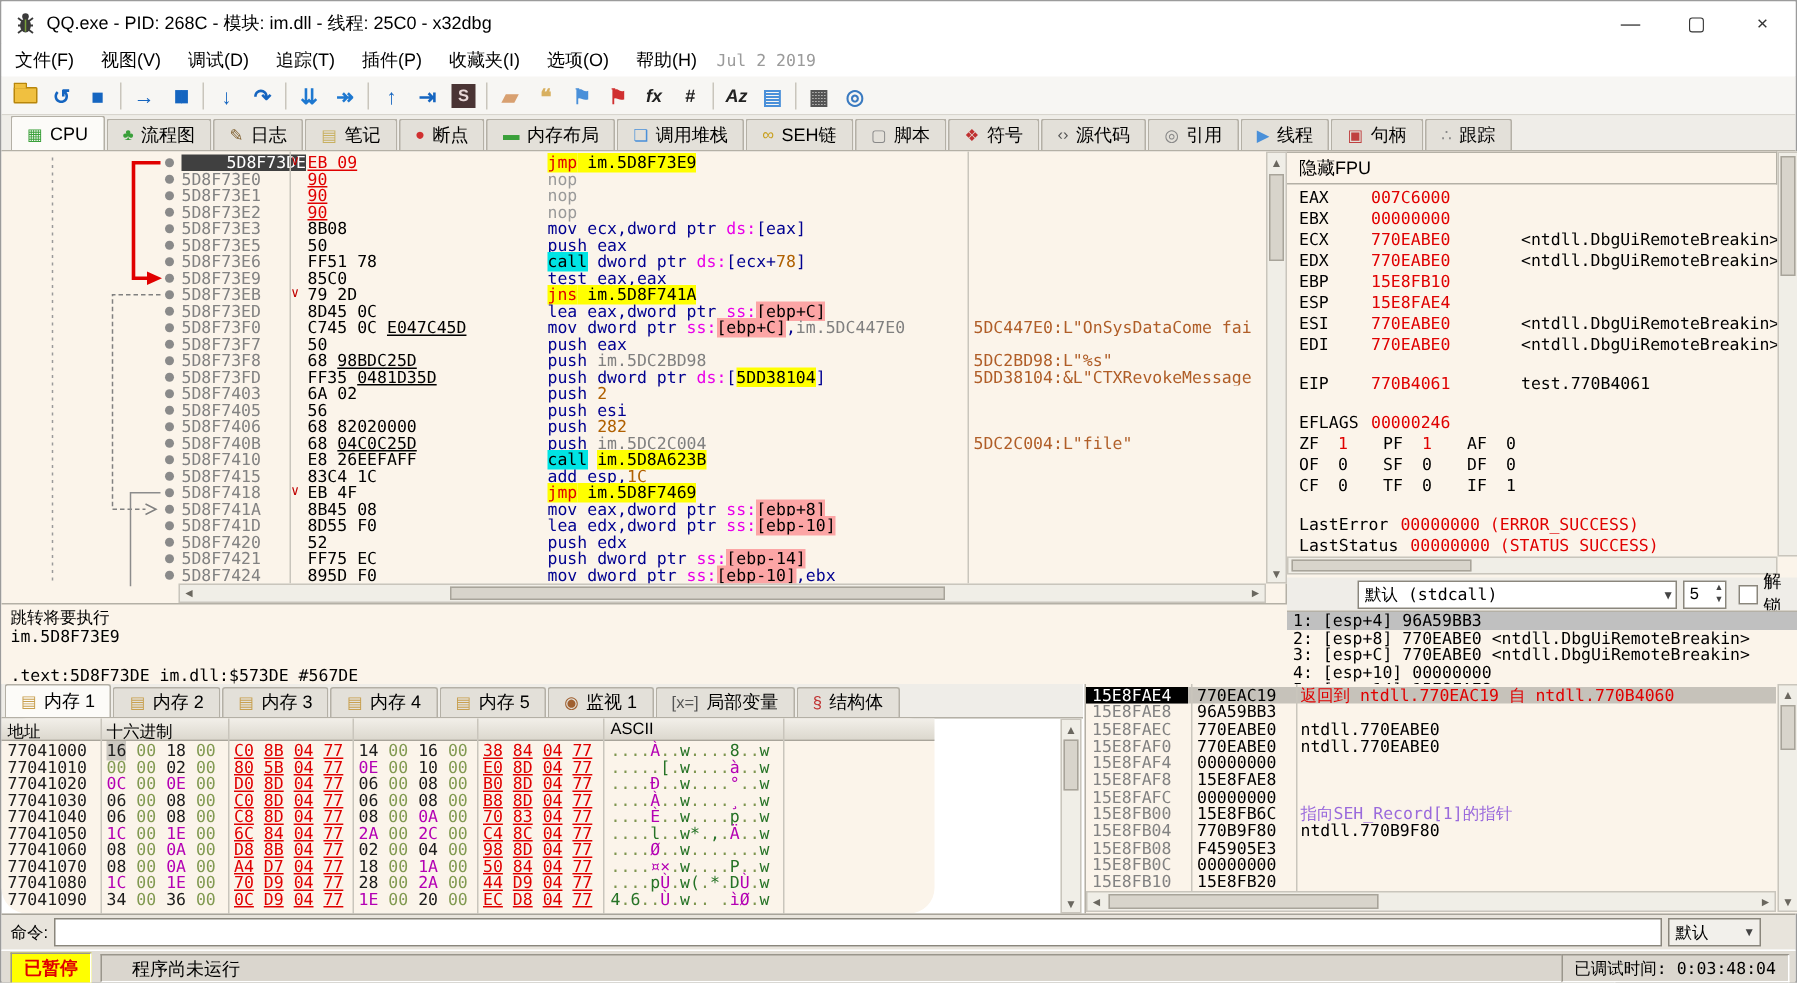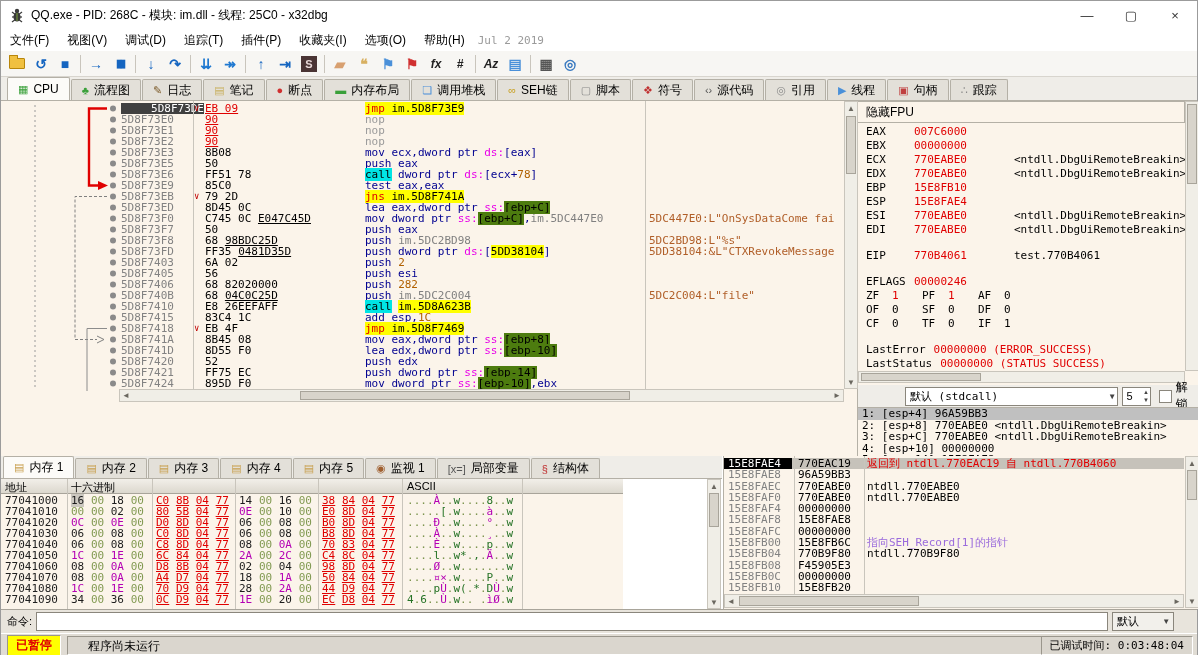--- a/index.html
+++ b/index.html
@@ -47,21 +47,21 @@
   .da.sel { background:#404040; color:#FFF; width:83px;text-align:right; }
   .dmark { position:absolute; left:193px; color:#C00000; font-size:9px; line-height:11px; }
   .db { position:absolute; left:204px; width:156px; color:#000; }
   .di { position:absolute; left:364px; width:276px; }
   .dc { position:absolute; left:648px; width:188px; color:#B05E28; overflow:hidden; }
   .bk { color:#000; } .bu { color:#000; text-decoration:underline; }
   .br { color:#E00000; text-decoration:underline; }
   .nv { color:#000090; } .sg { color:#E800E8; } .im { color:#B06000; }
   .md { color:#808080; } .gr { color:#9A9A9A; }
   .jy { background:#FFFF00; color:#E00000; } .ty { background:#FFFF00; color:#000; }
-  .cc { background:#00E4E4; color:#000; } .cy { background:#4d7c0f; color:#000; }
+  .cc { background:#00E4E4; color:#000; } .cy { background:#fca5a5; color:#000; }
   .dis-sep { position:absolute; top:0; width:1px; height:288px; background:#C9C5BC; }
 
   
   .sb { position:absolute; background:#F0EEE7; border:1px solid #C9C5BC; }
   .sb .thumb { position:absolute; background:#D8D4CB; border:1px solid #A8A49A; }
   .sb .arr { position:absolute; color:#6A675F; font-size:8px; display:flex; align-items:center; justify-content:center; }
 
   #dis-hscroll { left:118px; top:288px; width:725px; height:13px; }
   #dis-vscroll { left:843px; top:0; width:14px; height:288px; }
 
@@ -88,21 +88,21 @@
   #unlock-box { width:13px; height:13px; background:#FFF; border:1px solid #8A867C; margin-left:8px; }
   #unlock-label { margin-left:4px; }
   #args-list { position:absolute; left:0; top:306px; width:341px; height:49px; background:#FBF4EA; border-top:1px solid #B4B0A6; font-family:"DejaVu Sans Mono", monospace; font-size:11px; }
   .argrow { height:11.5px; line-height:11.5px; padding-left:4px; white-space:pre; color:#000; }
   .argrow.sel { background:#C0C0C0; }
 
   
   #bottom-tabs { left:0; top:455px; width:721px; height:23px; padding-left:2px; position:absolute; display:flex; align-items:flex-end; background:#EFEDE8; border-bottom:1px solid #B4B0A6; }
   #bottom-tabs .tab { height:20px; } #bottom-tabs .tab.active { height:22px; }
 
-  #memdump { position:absolute; left:0; top:478px; width:622px; height:130px; background:#FBF4EA; }
+  #memdump { position:absolute; left:0; top:478px; width:622px; height:130px; background:#FBF4EA;border-radius:17px; }
   #mem-header { position:absolute; left:0; top:0; width:100%; height:15px; background:linear-gradient(#F2EFE9,#DCD8CE); border-bottom:1px solid #A8A49A; font-size:11px; }
   #mem-header span { position:absolute; top:1px; }
   #mem-rows { position:absolute; left:0; top:16px; width:100%; }
   .mrow { position:relative; height:11px; line-height:11px; font-family:"DejaVu Sans Mono", monospace; font-size:11px; white-space:pre; }
   .maddr { position:absolute; left:4px; color:#202020; }
   .mg { position:absolute; }
   .mz { color:#829A52; } .mm { color:#B400B4; } .mk { color:#1C1C1C; }
   .mr span { color:#E00000 !important; text-decoration:underline; }
   .msel { background:#CCC8C0; }
   .mascii { position:absolute; left:406px; }
@@ -342,20 +342,26 @@
     <div id="dis-hscroll" class="sb">
       <span class="arr" style="left:0;top:0;width:12px;height:11px">◄</span>
       <span class="arr" style="right:0;top:0;width:12px;height:11px">►</span>
       <span class="thumb" style="left:180px;top:1px;width:330px;height:9px"></span>
     </div>
     <div id="dis-vscroll" class="sb">
       <span class="arr" style="top:0;left:0;width:12px;height:12px">▲</span>
       <span class="arr" style="bottom:0;left:0;width:12px;height:12px">▼</span>
       <span class="thumb" style="top:14px;left:1px;width:10px;height:58px"></span>
     </div>
+    <div id="infobox">
+        <div class="info-line">跳转将要执行</div>
+        <div class="info-line">im.5D8F73E9</div>
+        <div class="info-line"></div>
+        <div class="info-line">.text:5D8F73DE im.dll:$573DE #567DE</div>
+      </div>
   </div>
 
   <div id="regs">
     <div id="fpu-btn">隐藏FPU</div>
     <div id="regs-list">
         <div class="rline"><span class="rname">EAX</span><span class="rval">007C6000</span></div>
         <div class="rline"><span class="rname">EBX</span><span class="rval">00000000</span></div>
         <div class="rline"><span class="rname">ECX</span><span class="rval">770EABE0</span><span class="rcmt">&lt;ntdll.DbgUiRemoteBreakin&gt;</span></div>
         <div class="rline"><span class="rname">EDX</span><span class="rval">770EABE0</span><span class="rcmt">&lt;ntdll.DbgUiRemoteBreakin&gt;</span></div>
         <div class="rline"><span class="rname">EBP</span><span class="rval">15E8FB10</span></div>

